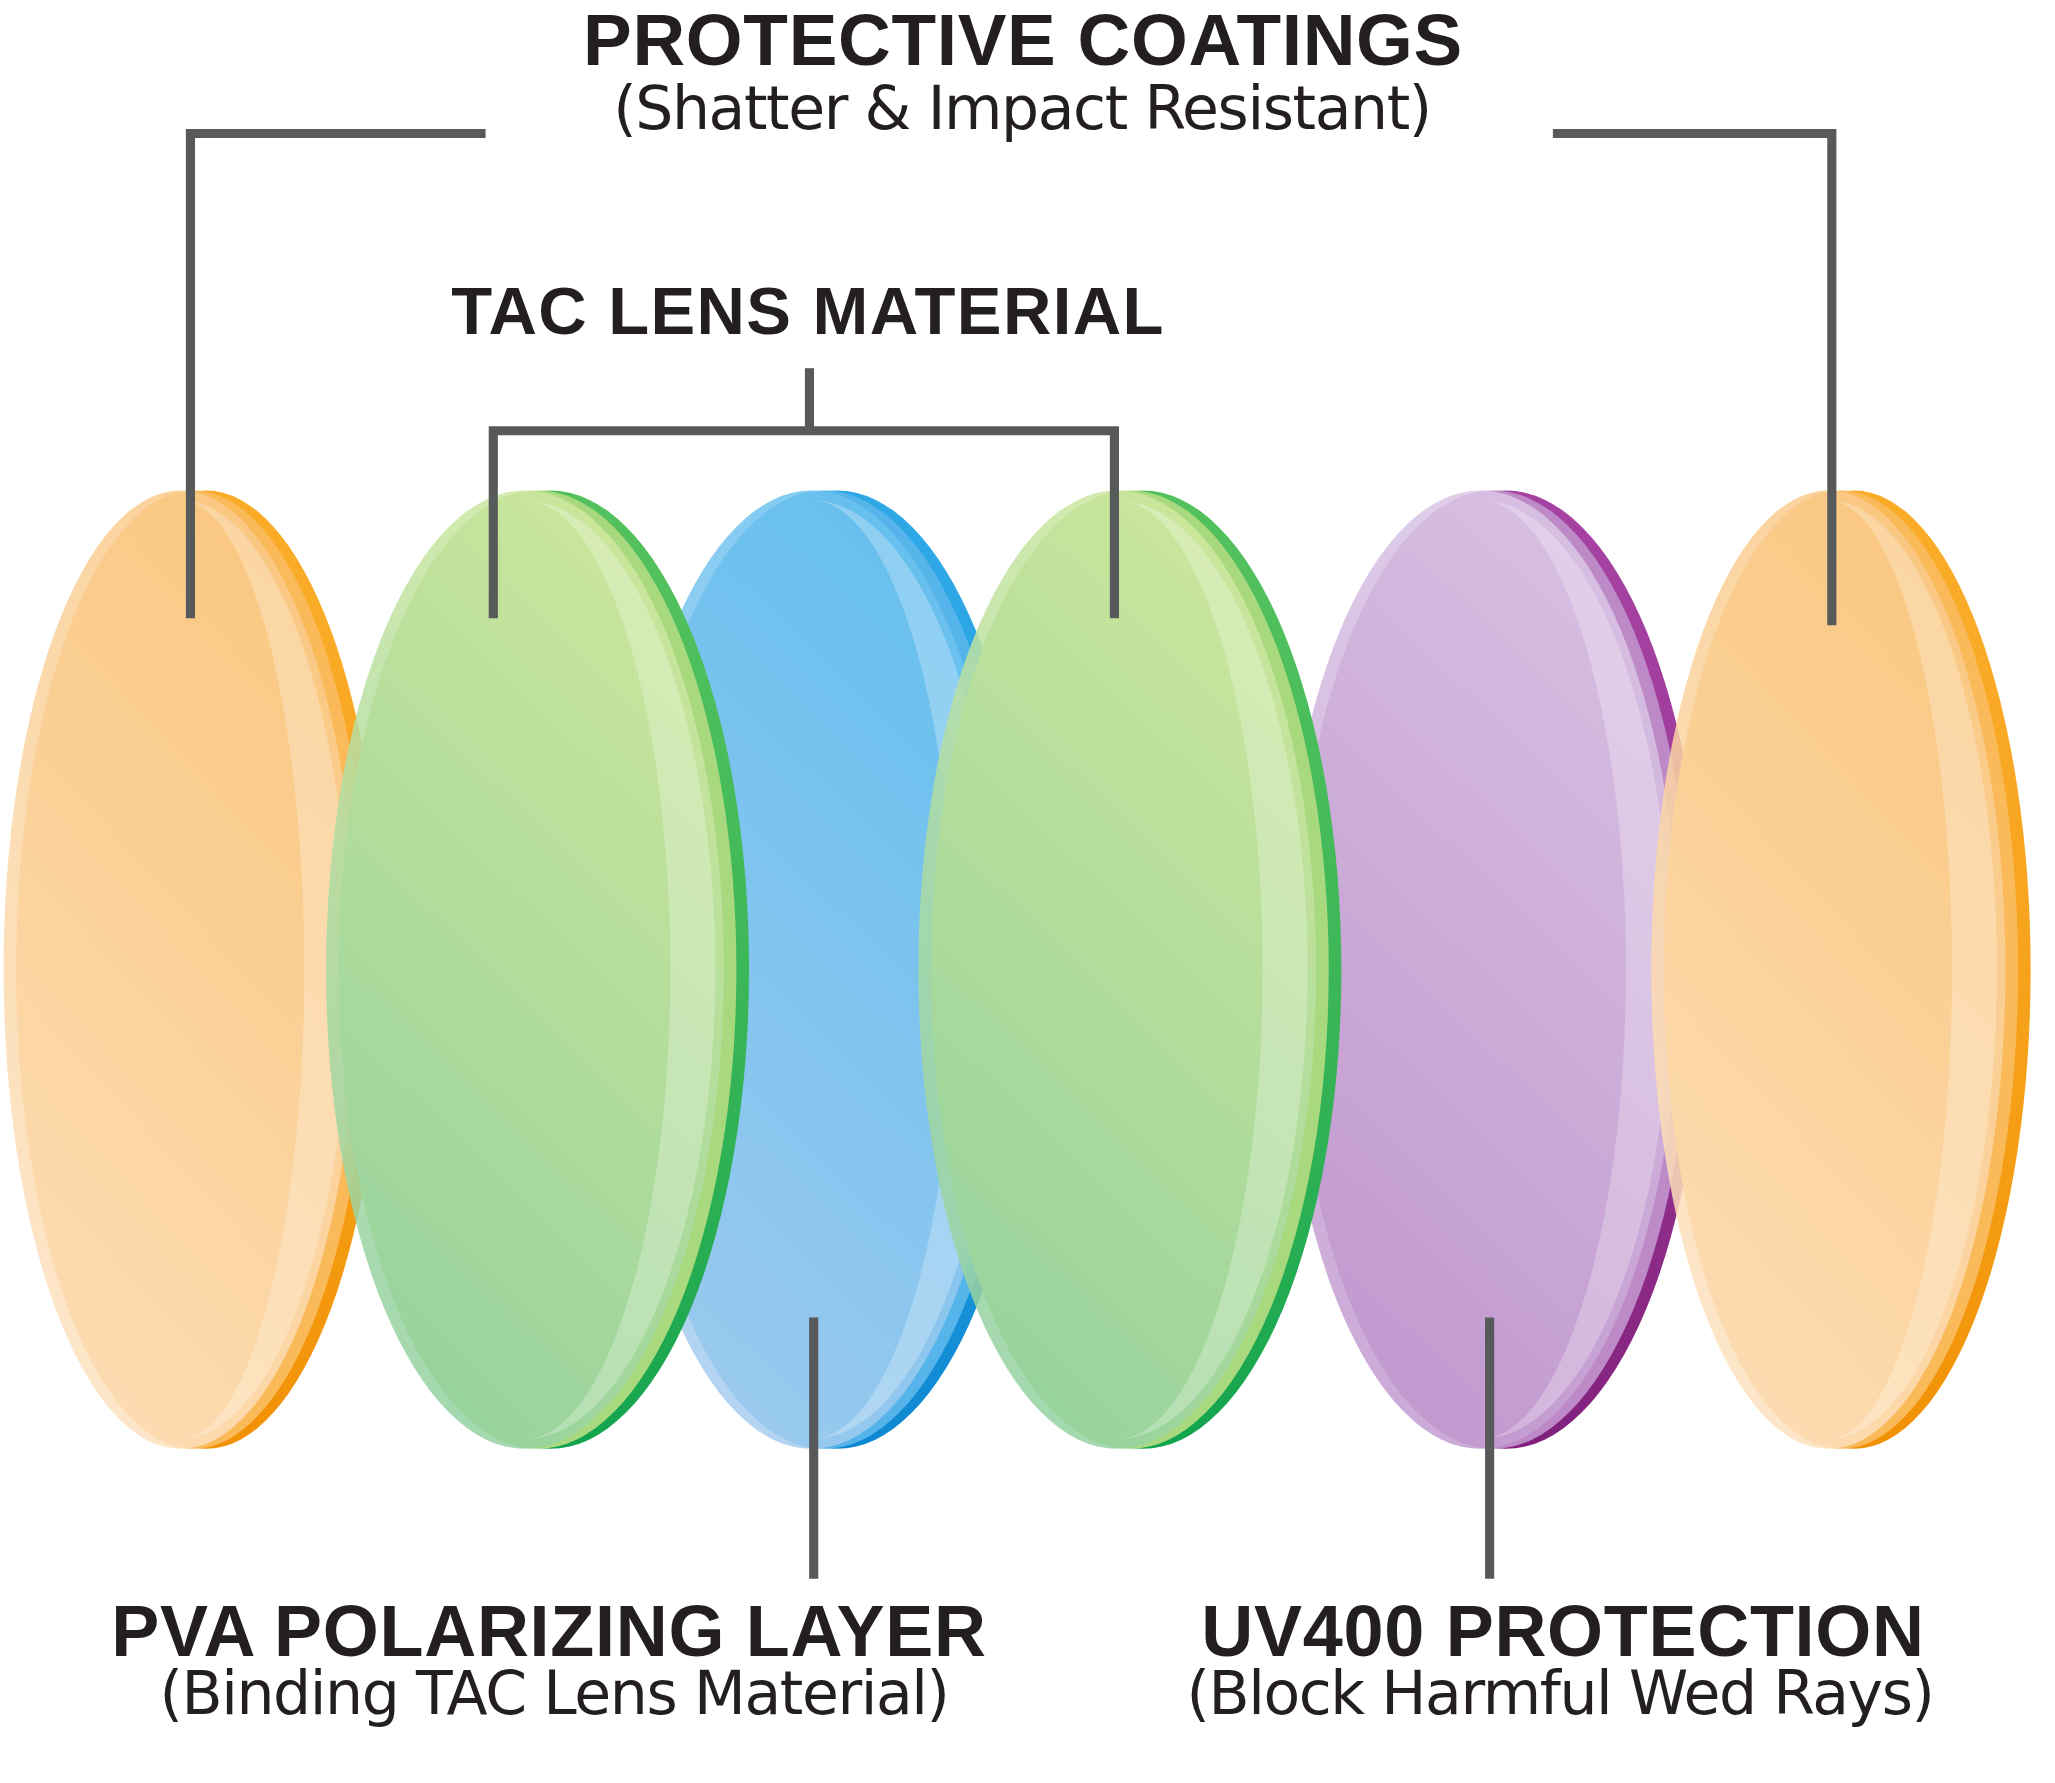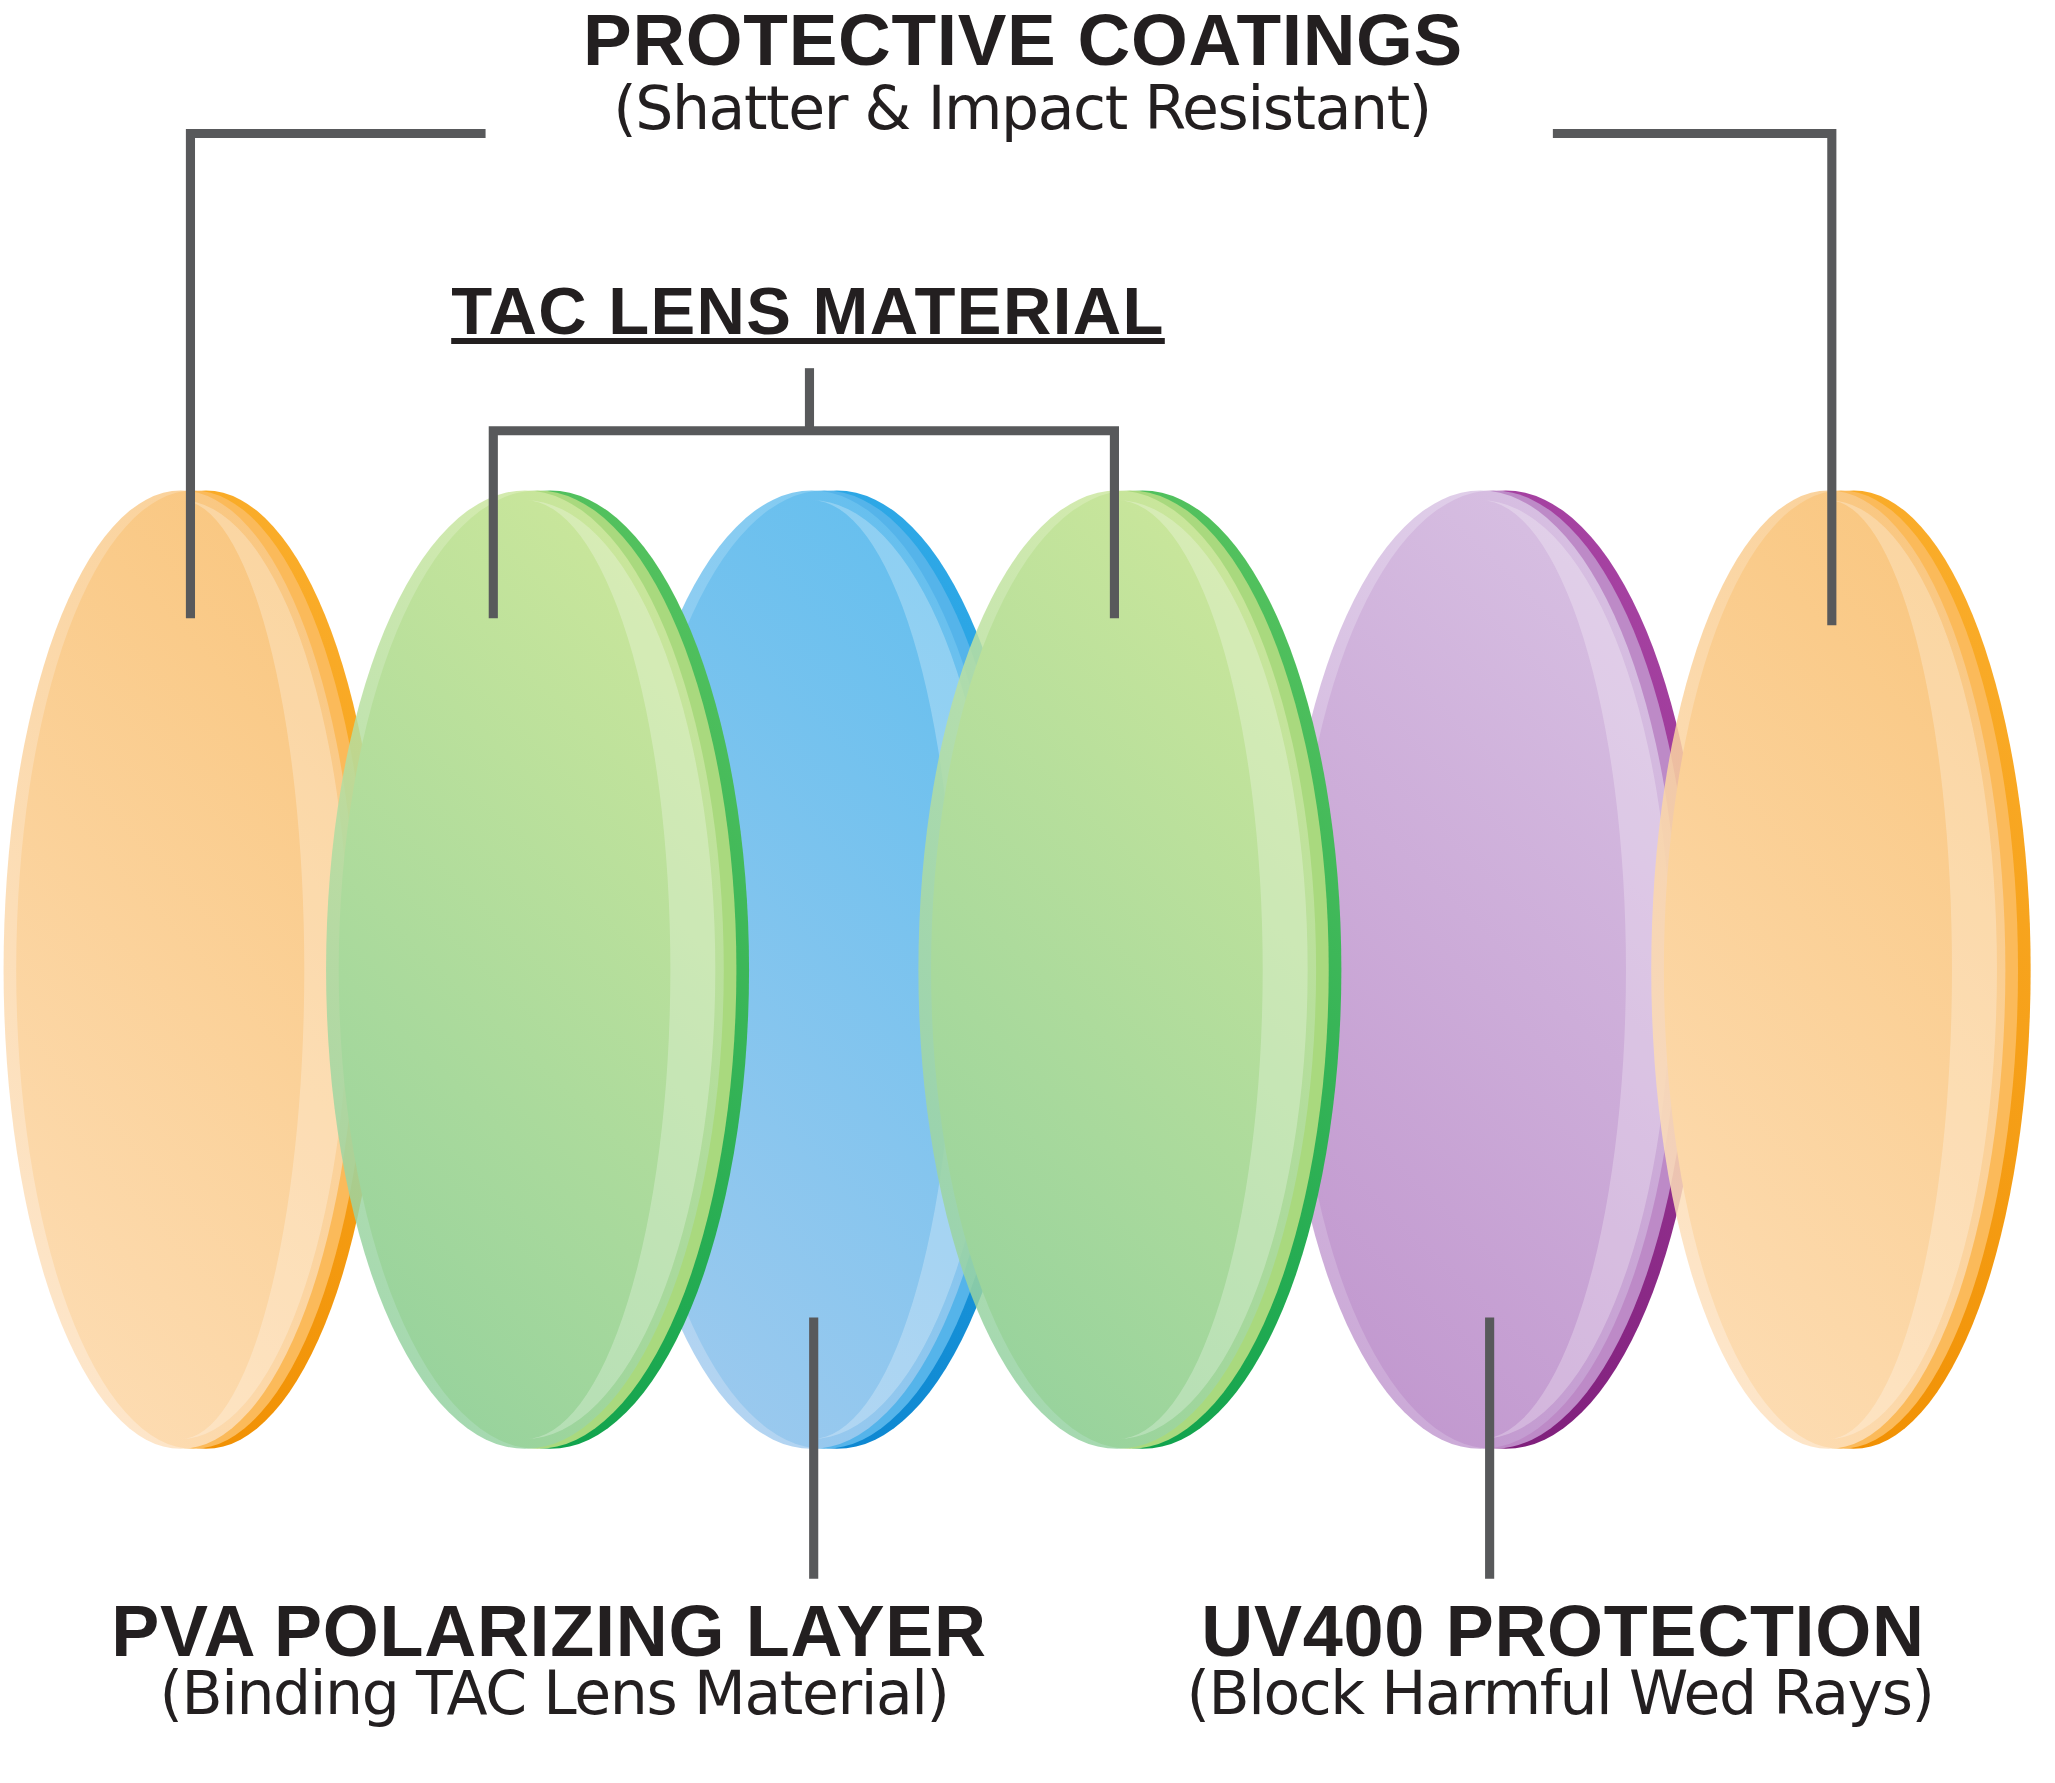--- a/index.html
+++ b/index.html
@@ -8,21 +8,21 @@
     width:2056px;height:1784px;
     background:#ffffff;
     overflow:hidden;
     font-family:"Liberation Sans", sans-serif;
     color:#231F20;
   }
   #scene{position:absolute;left:0;top:0;}
   .txt{position:absolute;white-space:nowrap;transform:translateX(-50%);line-height:1.18;}
   .title-xl{font-size:73px;font-weight:bold;letter-spacing:0.7px;}
   .title-lg{font-size:72px;font-weight:bold;letter-spacing:0.7px;}
-  .title-md{font-size:67px;font-weight:bold;letter-spacing:1.4px;text-decoration:underline;}
+  .title-md{font-size:67px;font-weight:bold;letter-spacing:1.4px;}
   .subtitle{font-size:60px;font-weight:normal;font-family:"DejaVu Sans","Liberation Sans",sans-serif;letter-spacing:-1.4px;}
 </style>
 </head>
 <body>
 
 <div id="canvas" style="color: rgb(35, 31, 32);">
 
   <svg id="scene" width="2056" height="1784" viewBox="0 0 2926 2539">
     <defs id="grad-defs">
         <linearGradient id="gf0" x1="70%" y1="0%" x2="30%" y2="100%">

